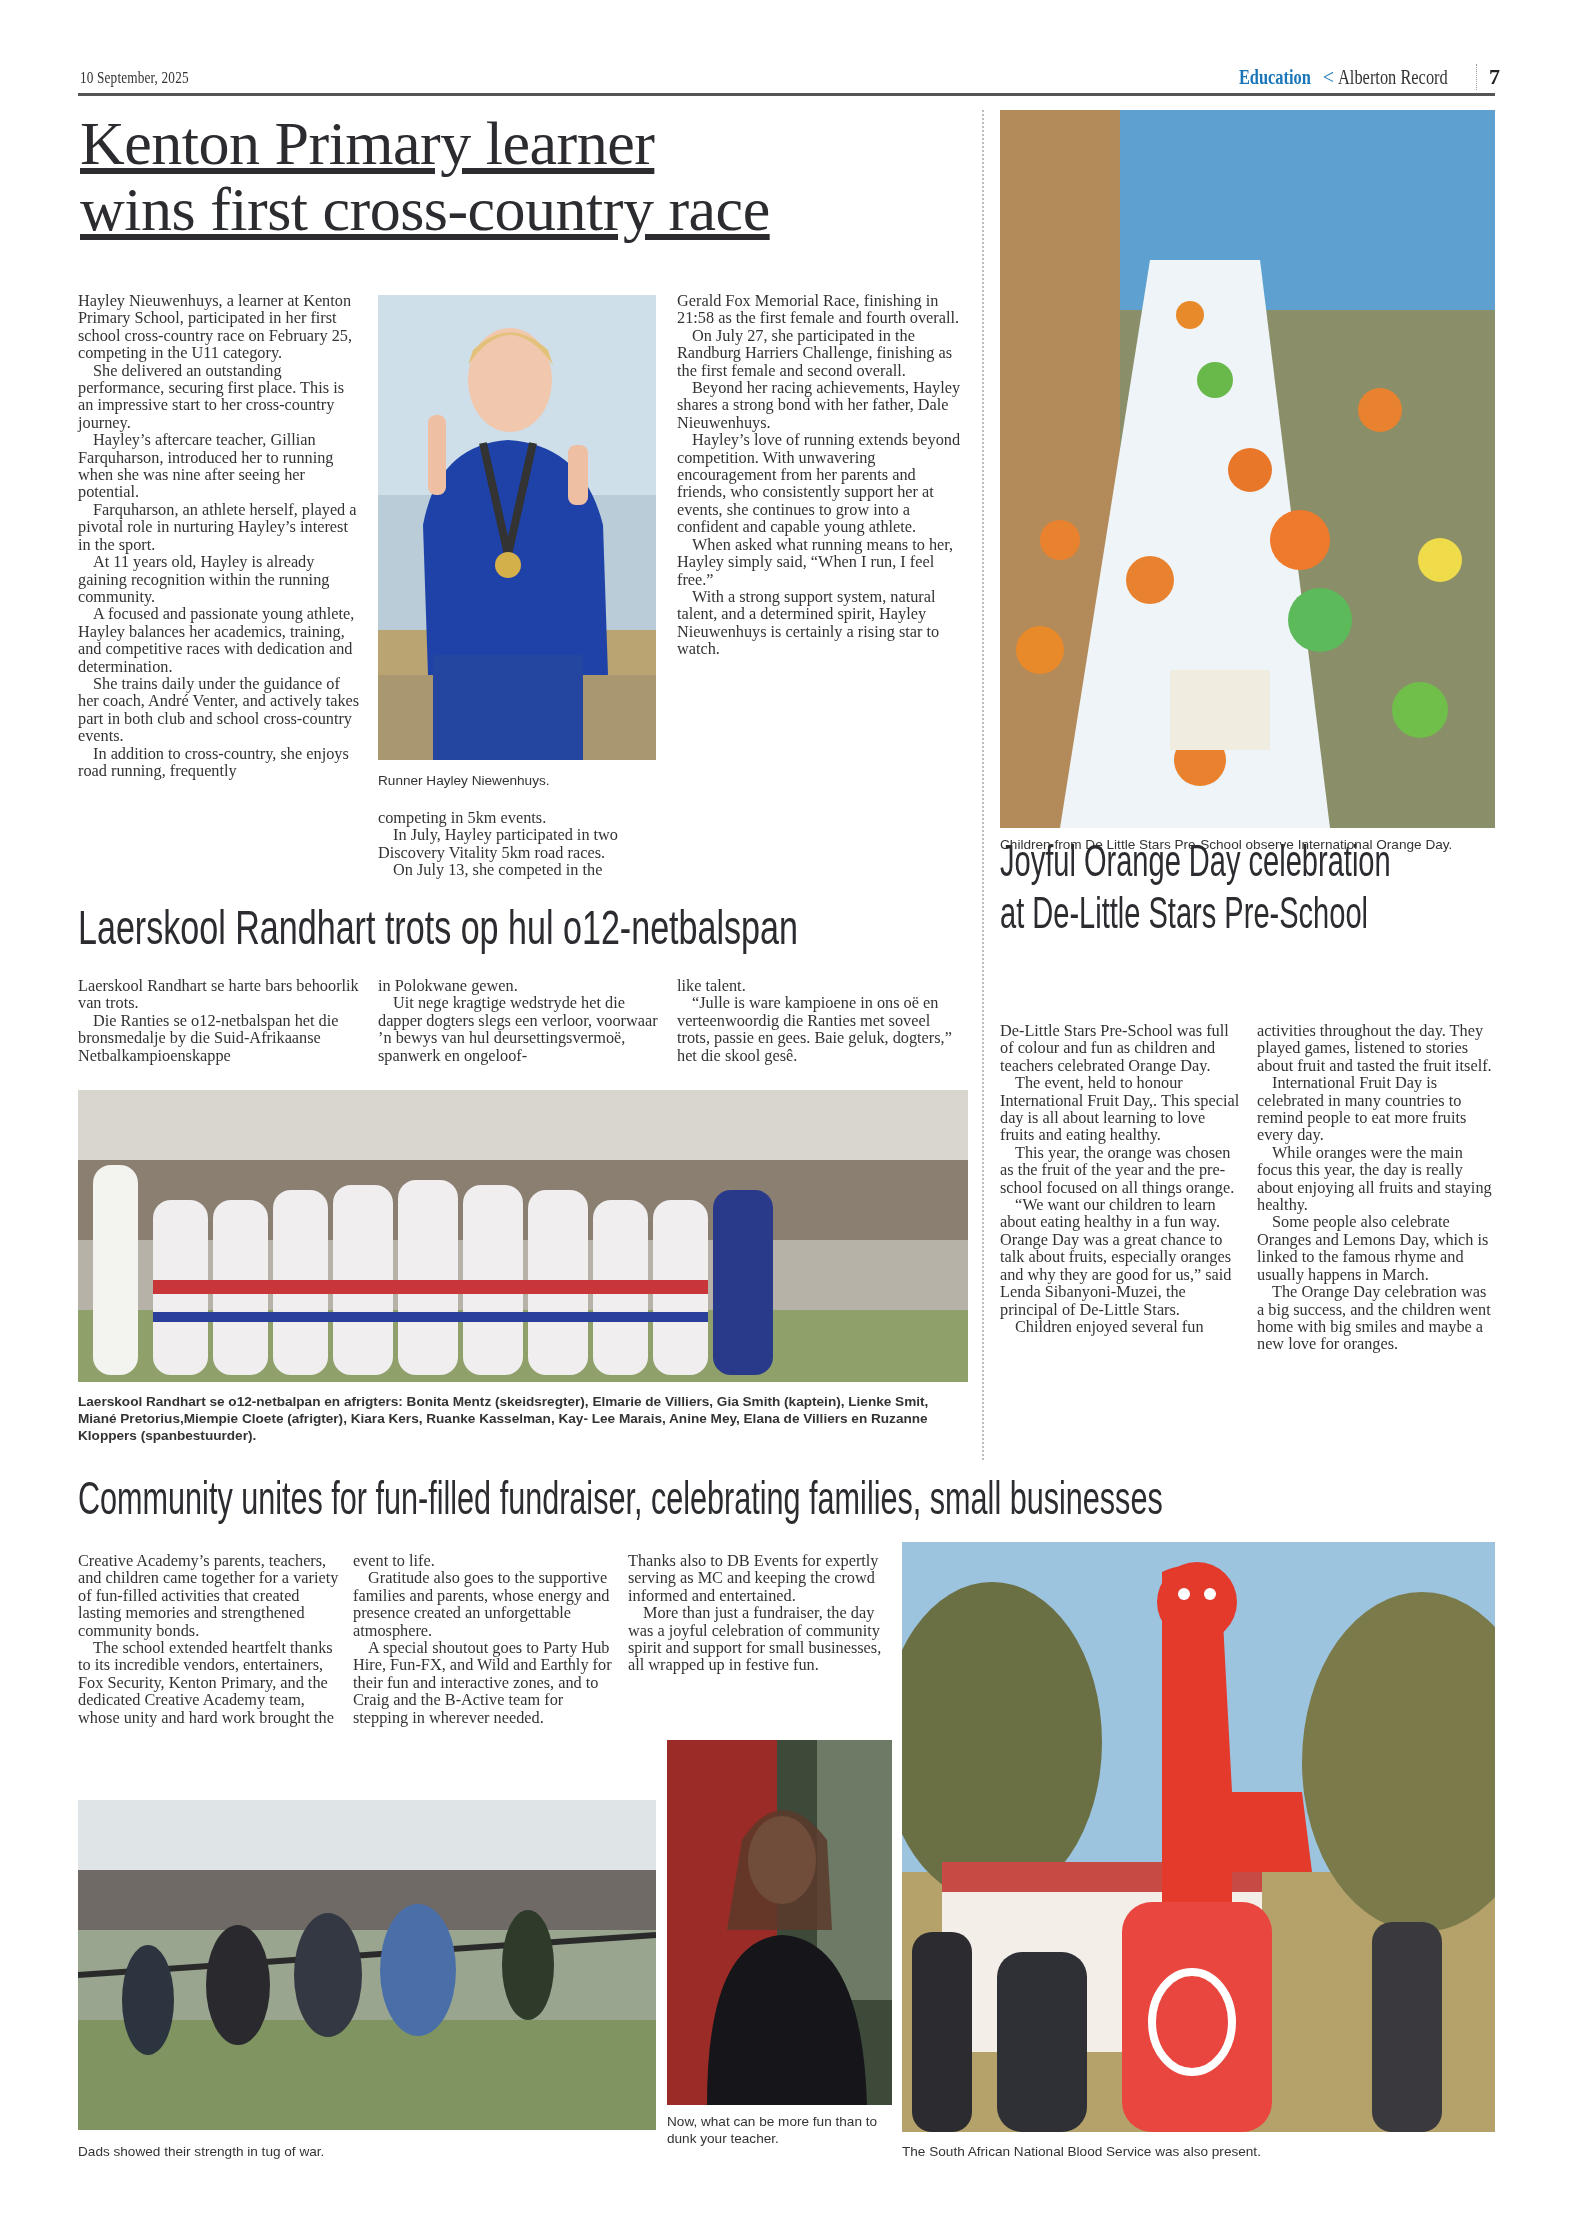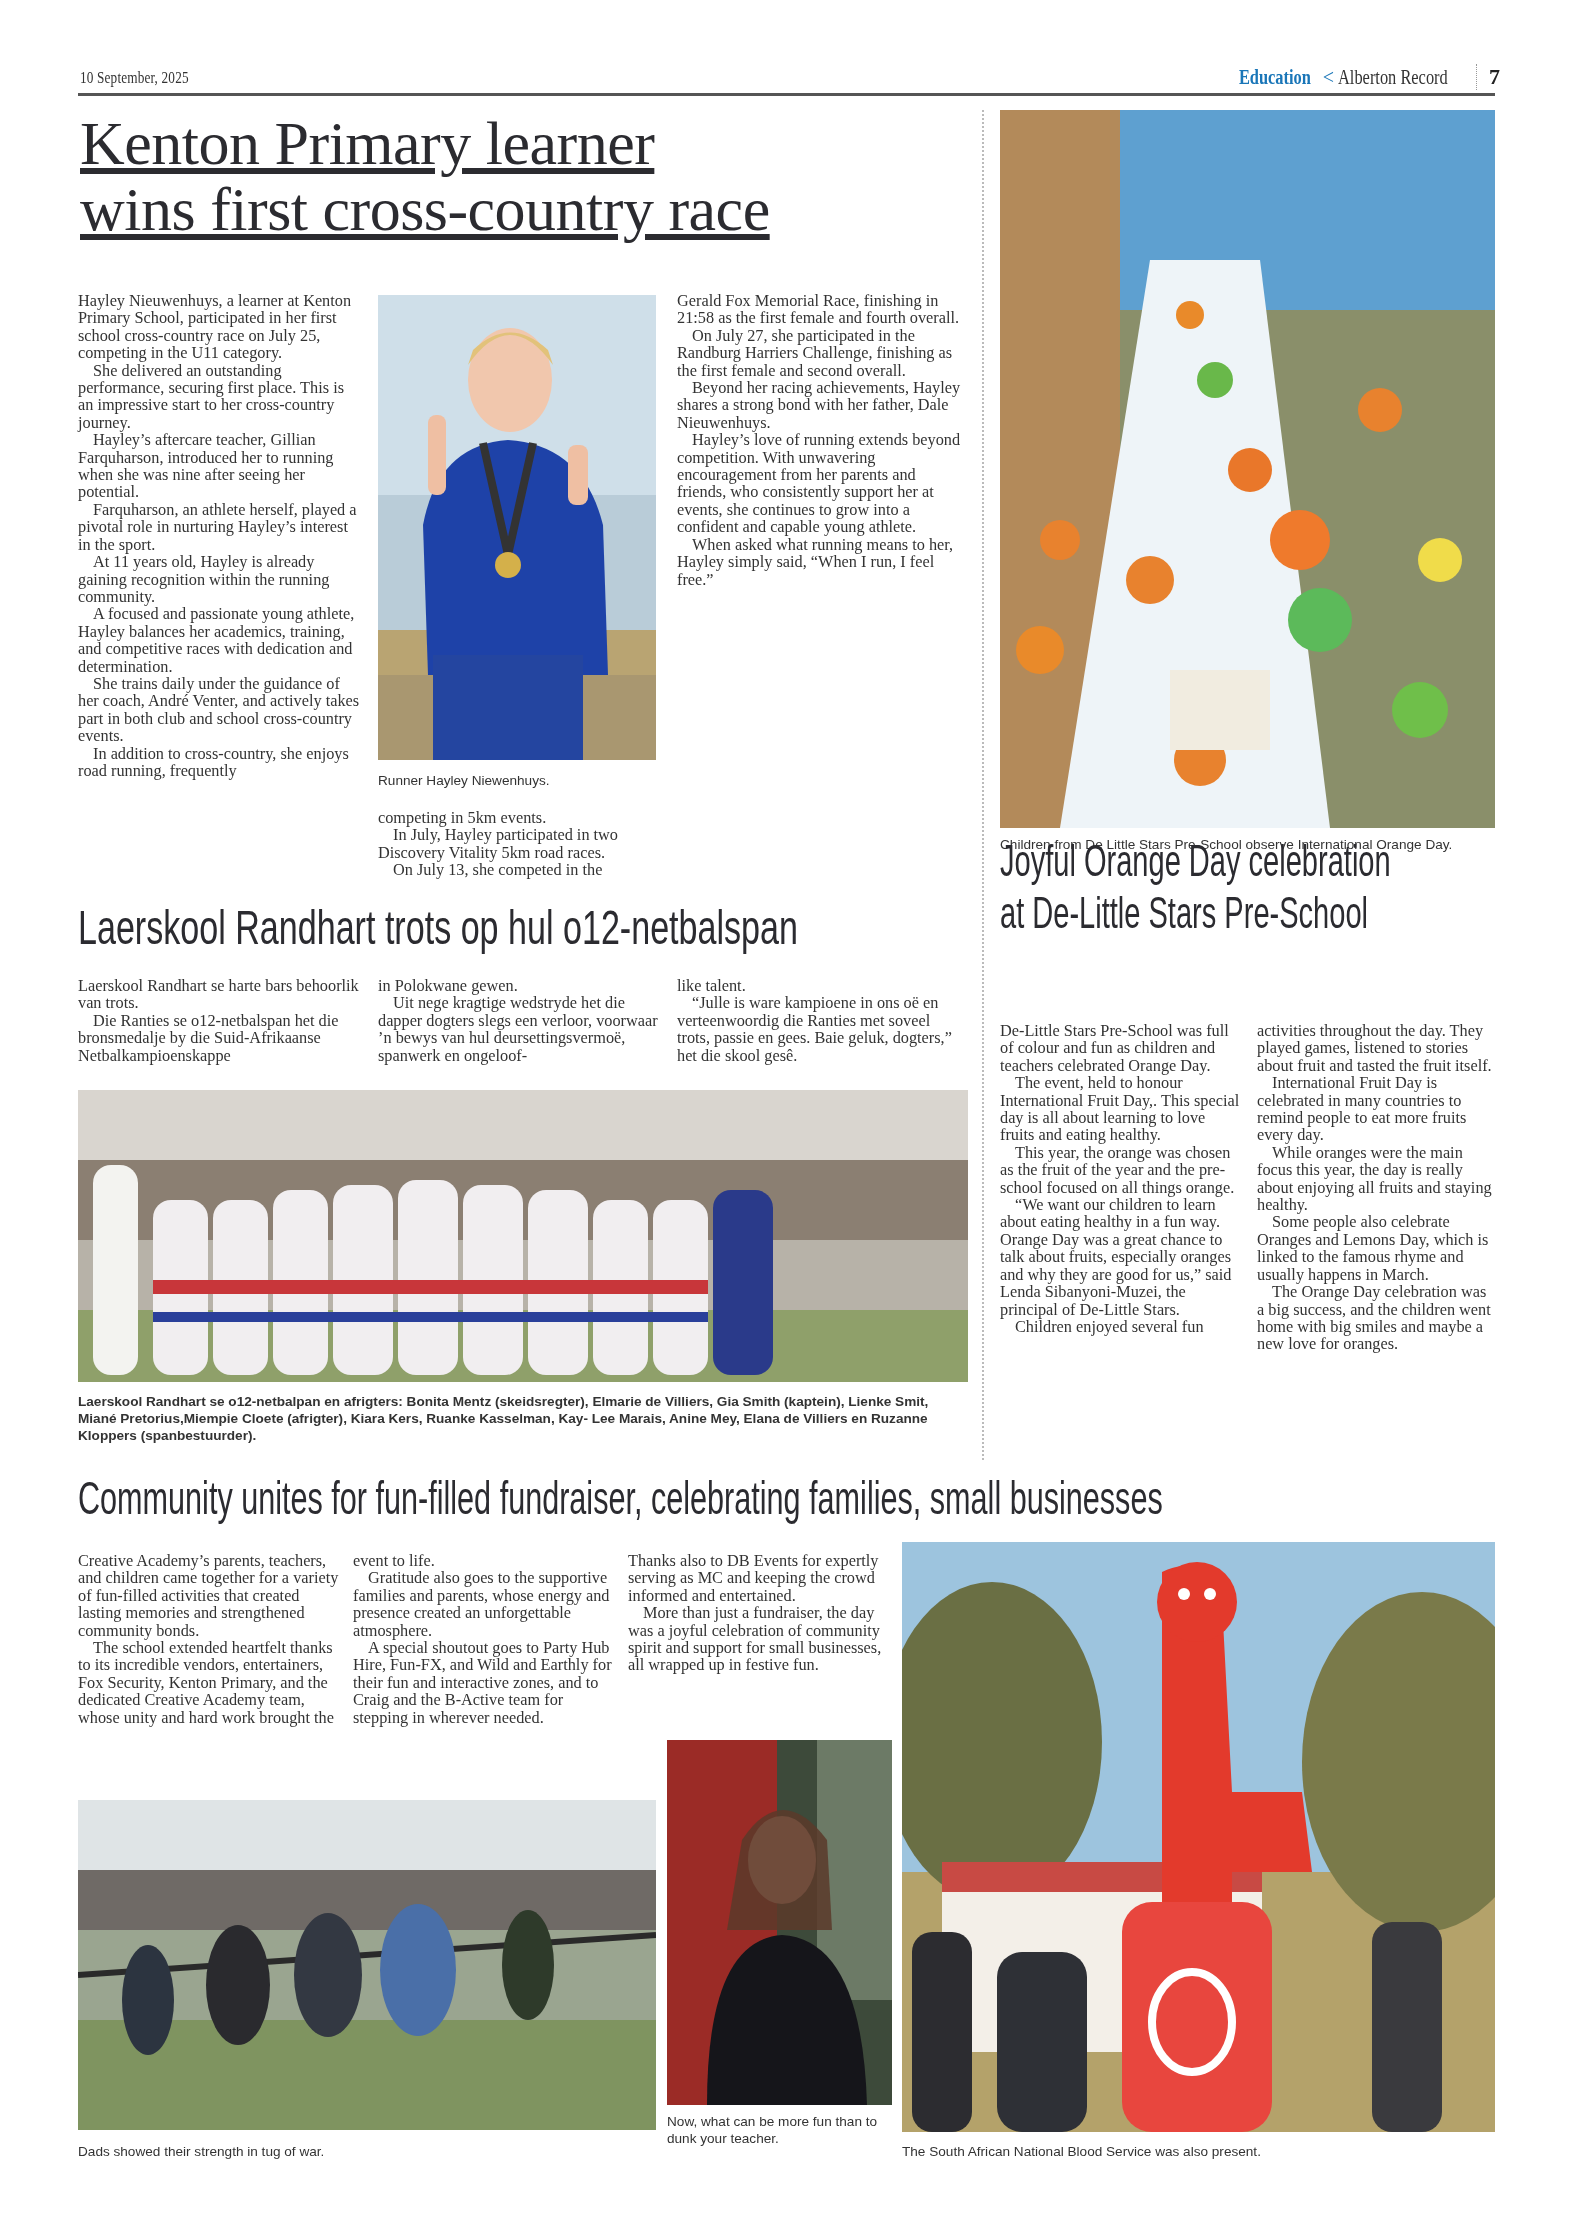--- a/index.html
+++ b/index.html
@@ -45,21 +45,21 @@
   <span class="hdr-page">7</span>
 </div>
 <div class="abs hdr-rule"></div>
 
 <div class="abs h1" style="left:80px; top:110px;">
   <div>Kenton Primary learner</div>
   <div>wins first cross-country race</div>
 </div>
 
 <div class="abs col" style="left:78px; top:292px; width:284px;">
-  <p>Hayley Nieuwenhuys, a learner at Kenton Primary School, participated in her first school cross-country race on July 25, competing in the U11 category.</p>
+  <p>Hayley Nieuwenhuys, a learner at Kenton Primary School, participated in her first school cross-country race on February 25, competing in the U11 category.</p>
   <p>She delivered an outstanding performance, securing first place. This is an impressive start to her cross-country journey.</p>
   <p>Hayley’s aftercare teacher, Gillian Farquharson, introduced her to running when she was nine after seeing her potential.</p>
   <p>Farquharson, an athlete herself, played a pivotal role in nurturing Hayley’s interest in the sport.</p>
   <p>At 11 years old, Hayley is already gaining recognition within the running community.</p>
   <p>A focused and passionate young athlete, Hayley balances her academics, training, and competitive races with dedication and determination.</p>
   <p>She trains daily under the guidance of her coach, André Venter, and actively takes part in both club and school cross-country events.</p>
   <p>In addition to cross-country, she enjoys road running, frequently</p>
 </div>
 
 <div class="abs photo" style="left:378px; top:295px; width:278px; height:465px;">
@@ -85,20 +85,21 @@
   <p>In July, Hayley participated in two Discovery Vitality 5km road races.</p>
   <p>On July 13, she competed in the</p>
 </div>
 
 <div class="abs col" style="left:677px; top:292px; width:290px;">
   <p>Gerald Fox Memorial Race, finishing in 21:58 as the first female and fourth overall.</p>
   <p>On July 27, she participated in the Randburg Harriers Challenge, finishing as the first female and second overall.</p>
   <p>Beyond her racing achievements, Hayley shares a strong bond with her father, Dale Nieuwenhuys.</p>
   <p>Hayley’s love of running extends beyond competition. With unwavering encouragement from her parents and friends, who consistently support her at events, she continues to grow into a confident and capable young athlete.</p>
   <p>When asked what running means to her, Hayley simply said, “When I run, I feel free.”</p>
+  <p>With a strong support system, natural talent, and a determined spirit, Hayley Nieuwenhuys is certainly a rising star to watch.</p>
 </div>
 
 <div class="abs vrule" style="left:982px; top:110px; height:1350px;"></div>
 
 <div class="abs photo" style="left:1000px; top:110px; width:495px; height:718px;">
   <svg width="495" height="718" viewBox="0 0 495 718">
     <rect width="495" height="718" fill="#8a8f6a"></rect>
     <rect x="0" y="0" width="495" height="200" fill="#5ea0d0"></rect>
     <rect x="0" y="0" width="120" height="718" fill="#b38a5a"></rect>
     <polygon points="150,150 260,150 330,718 60,718" fill="#eef4f8"></polygon>

